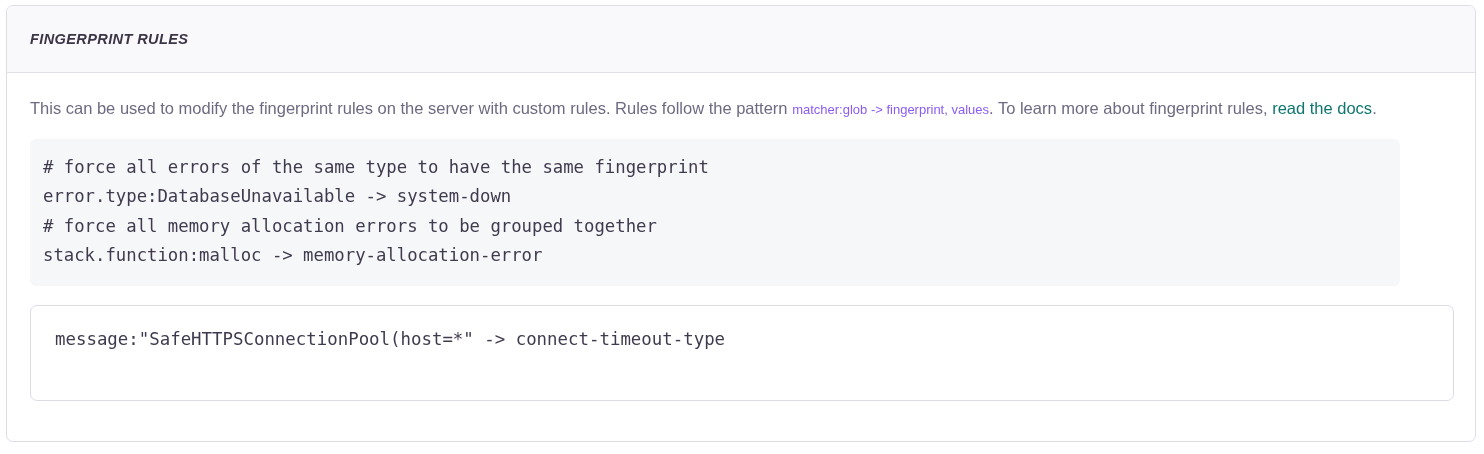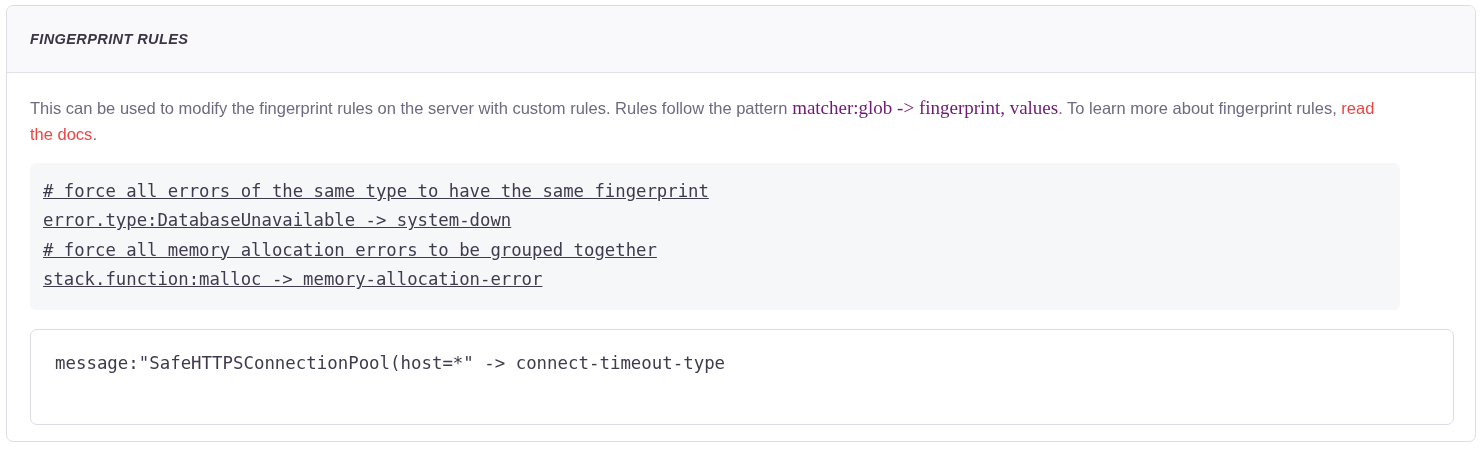--- a/index.html
+++ b/index.html
@@ -53,49 +53,48 @@
   #description {
     font-size: 16.5px;
     line-height: 26px;
     color: #6e6a81;
     max-width: 1350px;
     margin: 0;
   }
 
   #description code,
   #description .inline-code {
-    font-family: Liberation Serif, serif;
-    font-size: 19px;
-    color: #701a75;
+    font-family: Liberation Sans, sans-serif;
+    font-size: 13px;
+    color: #8b5cf6;
     background: transparent;
     white-space: nowrap;
   }
 
   #docs-link {
-    color: #ef4444;
+    color: #0f766e;
     text-decoration: none;
   }
 
   #code-block {
     margin-top: 16px;
     width: 1370px;
     box-sizing: border-box;
     background: #f6f7f9;
     border-radius: 6px;
     padding: 14px 0 15px 13px;
   }
 
   #code-block pre {
     margin: 0;
     font-family: "DejaVu Sans Mono", "Liberation Mono", monospace;
     font-size: 17.3px;
     line-height: 29.4px;
     color: #403a4e;
     white-space: pre;
-    text-decoration: underline;
   }
 
   #rules-textarea-wrap {
     margin-top: 19px;
     width: 1424px;
     height: 96px;
     box-sizing: border-box;
     border: 1px solid #dedae6;
     border-radius: 7px;
     background: #ffffff;

